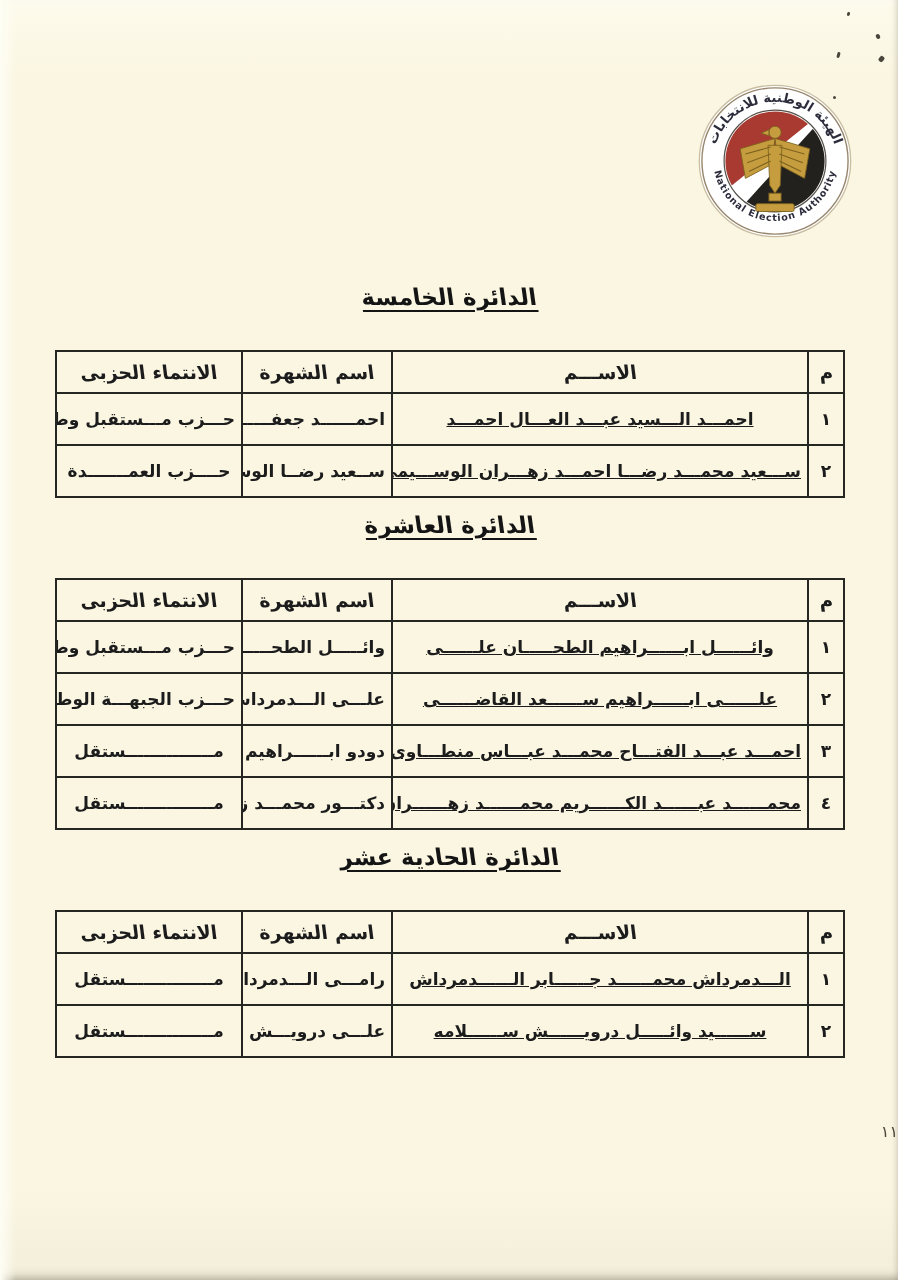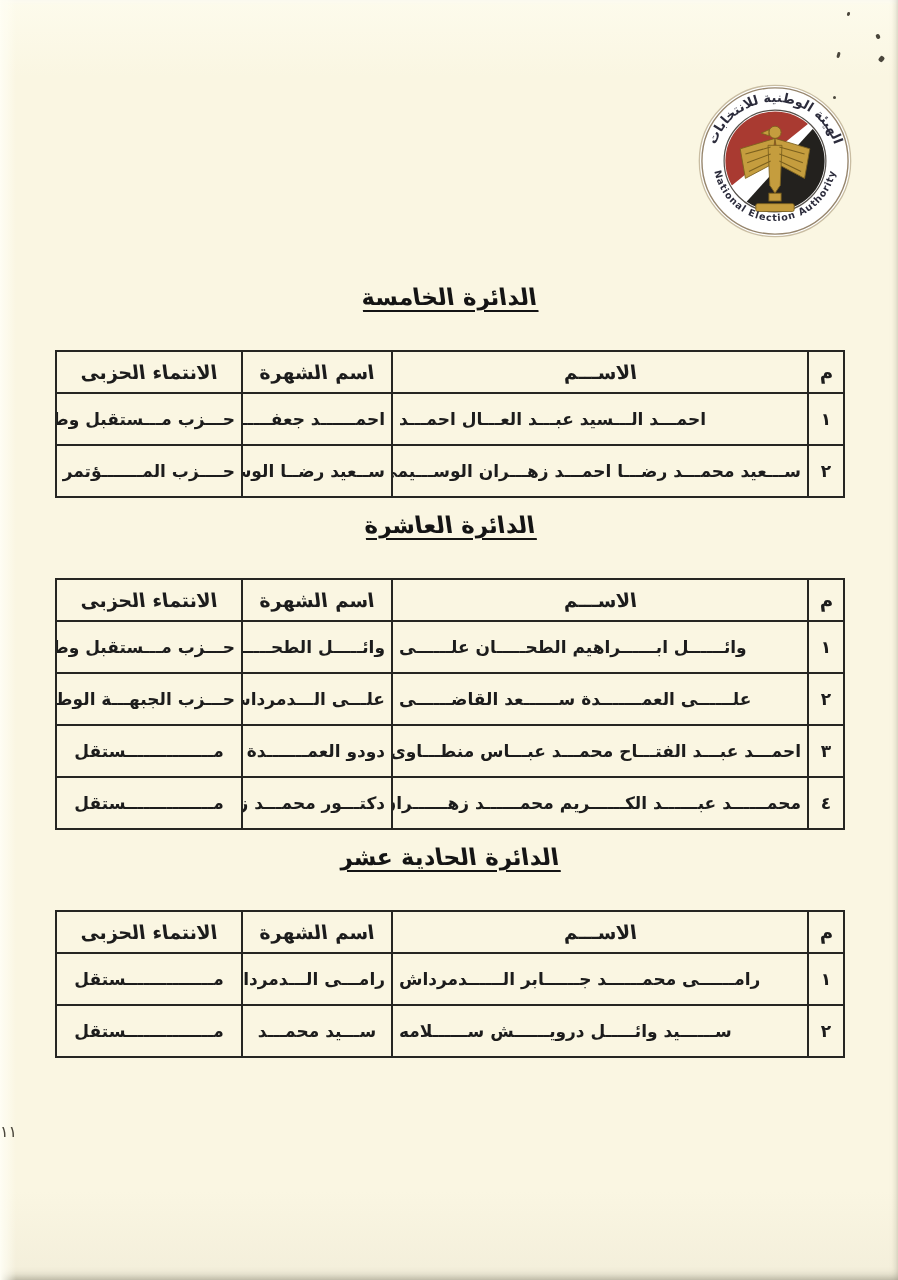--- a/index.html
+++ b/index.html
@@ -52,25 +52,25 @@
     padding:0 6px;
     overflow:hidden;
     white-space:nowrap;
     font-weight:bold;
     background:transparent;
   }
   table.roster th{height:40px;font-size:19px;}
   table.roster td{height:50px;font-size:17px;}
   th .t{display:inline-block;transform:skewX(7deg);}
   td.c-num,th.h-num{text-align:center;font-size:16px;}
-  td.c-name{text-align:left;padding-right:10px;}
+  td.c-name{text-align:center;padding-right:10px;text-decoration:underline;}
   td.c-alias{text-align:center;}
   td.c-party{text-align:center;}
   .page-number{
-    text-align:left;
+    text-align:right;
     margin-top:64px;
     font-size:16px;
     color:#4b473c;
     letter-spacing:2px;
   }
 </style>
 </head>
 <body>
 
 <div class="page">
@@ -141,21 +141,21 @@
             <tr>
               <td class="c-num">١</td>
               <td class="c-name">احمـــد الـــسيد عبـــد العـــال احمـــد</td>
               <td class="c-alias">احمــــــد جعفــــــر</td>
               <td class="c-party">حـــزب مـــستقبل وطـــن</td>
             </tr>
             <tr>
               <td class="c-num">٢</td>
               <td class="c-name">ســـعيد محمـــد رضـــا احمـــد زهـــران الوســـيمى</td>
               <td class="c-alias">ســعيد رضــا الوســيمى</td>
-              <td class="c-party">حــــزب المـــــــؤتمر</td>
+              <td class="c-party">حــــزب العمـــــــدة</td>
             </tr>
           </tbody>
         </table>
         <div class="gap-table-title"></div>
         <div class="section-title"><span class="t">الدائرة العاشرة</span></div>
         <div class="gap-title-table"></div>
         <table class="roster">
           <colgroup>
             <col style="width: 36px;">
             <col style="width: 416px;">
@@ -172,28 +172,28 @@
           </thead>
           <tbody>
             <tr>
               <td class="c-num">١</td>
               <td class="c-name">وائــــــل ابــــــراهيم الطحـــــان علــــــى</td>
               <td class="c-alias">وائـــــل الطحـــــان</td>
               <td class="c-party">حـــزب مـــستقبل وطـــن</td>
             </tr>
             <tr>
               <td class="c-num">٢</td>
-              <td class="c-name">علــــــى العمـــــــدة ســــــعد القاضــــــى</td>
+              <td class="c-name">علــــــى ابــــــراهيم ســــــعد القاضــــــى</td>
               <td class="c-alias">علـــى الـــدمرداش</td>
               <td class="c-party">حـــزب الجبهـــة الوطنيـــة</td>
             </tr>
             <tr>
               <td class="c-num">٣</td>
               <td class="c-name">احمـــد عبـــد الفتـــاح محمـــد عبـــاس منطـــاوى</td>
-              <td class="c-alias">دودو العمـــــــدة</td>
+              <td class="c-alias">دودو ابــــــراهيم</td>
               <td class="c-party">مـــــــــــــــستقل</td>
             </tr>
             <tr>
               <td class="c-num">٤</td>
               <td class="c-name">محمــــــد عبــــــد الكــــــريم محمــــــد زهــــــران</td>
               <td class="c-alias">دكتـــور محمـــد زهـــران</td>
               <td class="c-party">مـــــــــــــــستقل</td>
             </tr>
           </tbody>
         </table>
@@ -211,28 +211,28 @@
             <tr>
               <th class="h-num"><span class="t">م</span></th>
               <th class="h-name"><span class="t">الاســـم</span></th>
               <th class="h-alias"><span class="t">اسم الشهرة</span></th>
               <th class="h-party"><span class="t">الانتماء الحزبى</span></th>
             </tr>
           </thead>
           <tbody>
             <tr>
               <td class="c-num">١</td>
-              <td class="c-name">رامــــــى محمــــــد جــــــابر الــــــدمرداش</td>
+              <td class="c-name">الـــدمرداش محمــــــد جــــــابر الــــــدمرداش</td>
               <td class="c-alias">رامـــى الـــدمرداش</td>
               <td class="c-party">مـــــــــــــــستقل</td>
             </tr>
             <tr>
               <td class="c-num">٢</td>
               <td class="c-name">ســــــيد وائـــــل درويــــــش ســــــلامه</td>
-              <td class="c-alias">ســـيد محمـــد</td>
+              <td class="c-alias">علـــى درويـــش</td>
               <td class="c-party">مـــــــــــــــستقل</td>
             </tr>
           </tbody>
         </table>
       </div>
     <div class="page-number">١١</div>
   </div>
 
 </div>
 

